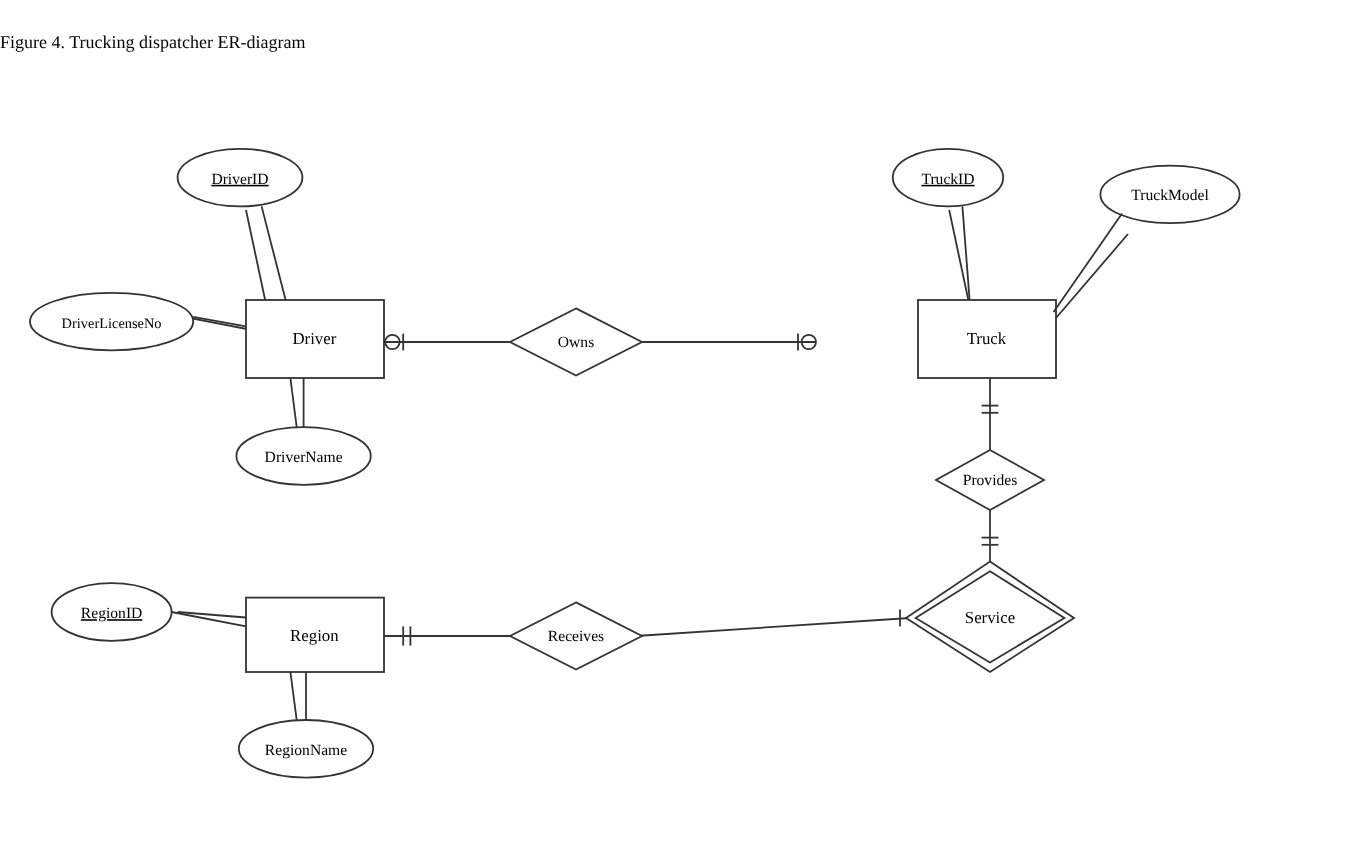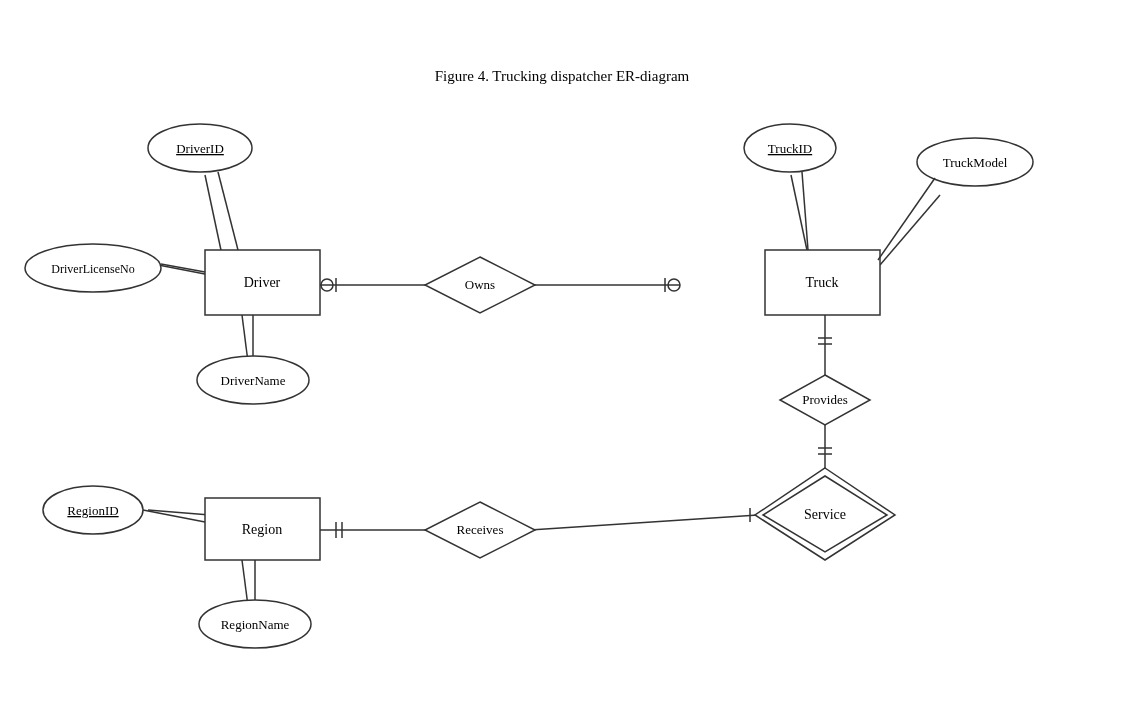--- a/index.html
+++ b/index.html
@@ -10,27 +10,25 @@
       height: 715px;
       overflow: hidden;
       position: relative;
     }
     #diagram-container {
       position: relative;
       width: 1124px;
       height: 715px;
     }
     .figure-title {
-      text-align: center;
       font-size: 15px;
       position: absolute;
       top: 28px;
       left: 0;
       right: 0;
-      margin-top: 40px;
     }
     svg {
       position: absolute;
       top: 0;
       left: 0;
       width: 1124px;
       height: 715px;
     }
   </style>
 </head>

